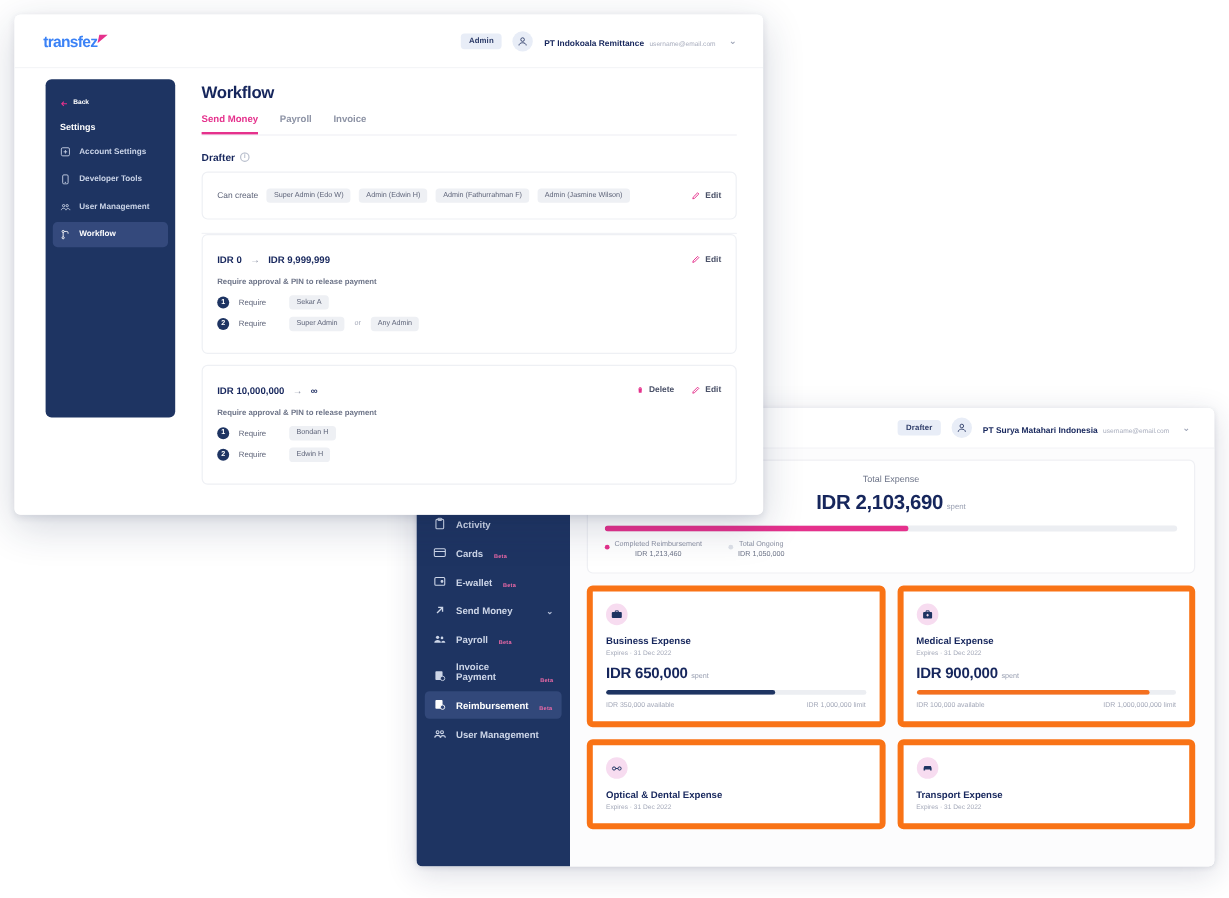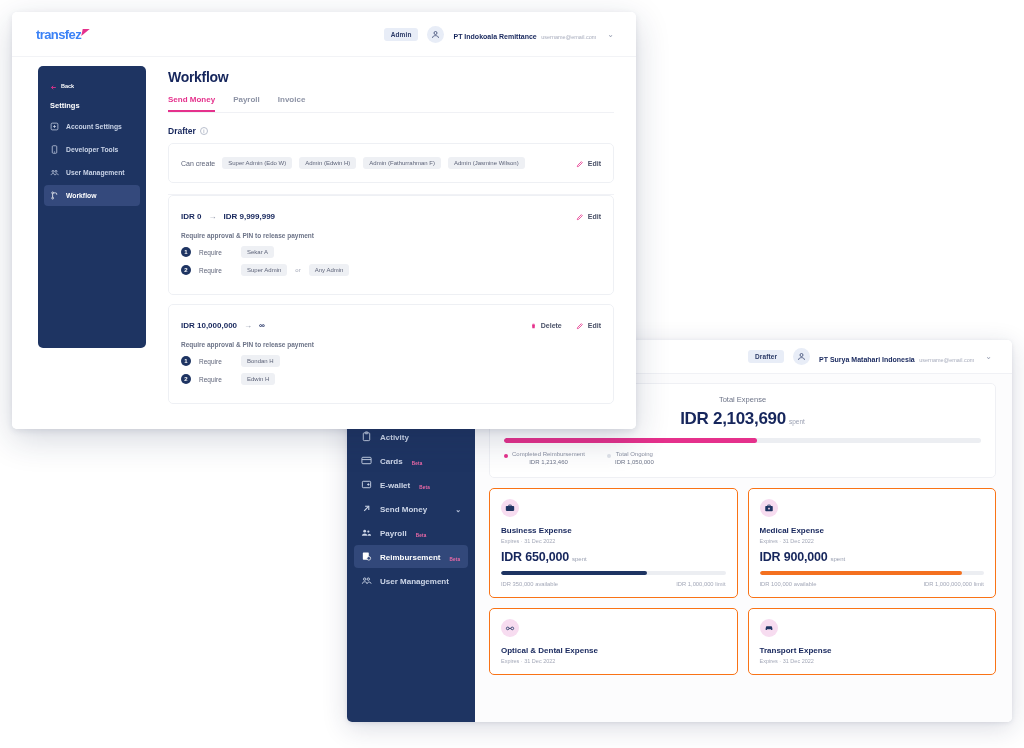--- a/index.html
+++ b/index.html
@@ -97,21 +97,21 @@
   .lg-item { display:flex; gap:4px; }
   .lg-dot { width:4px; height:4px; border-radius:50%; margin-top:3px; flex-shrink:0; }
   .lg-t1 { font-size:6px; color:#8a90a2; display:block; }
   .lg-t2 { font-size:6px; color:#6d7488; display:block; margin-top:2px; }
 
   .cards-grid {
     display:grid; grid-template-columns: 1fr 1fr; gap: 10px;
     margin: 10px 16px 0 14px;
   }
   .exp-card {
-    background:#fff; border:1px solid #f97316; border-radius:5px;
+    background:#fff; border:5px solid #f97316; border-radius:5px;
     padding: 10px 11px 10px 11px;
   }
   .exp-ico {
     width:18px; height:18px; border-radius:50%;
     background:#f7dcf0; display:flex; align-items:center; justify-content:center;
     margin-bottom:9px;
   }
   .exp-ico svg { width:10px; height:10px; }
   .exp-title { font-size:8px; font-weight:700; color:#16265c; }
   .exp-exp { font-size:5.5px; color:#a3a8b8; margin-top:3px; }
@@ -298,20 +298,30 @@
                   <circle cx="8" cy="9" r="3"></circle>
                   <circle cx="16" cy="10" r="2.4"></circle>
                   <path d="M2 19c0-3 3-5 6-5s6 2 6 5z"></path>
                   <path d="M14.5 19c0-2.2 1.8-3.6 3.8-3.6S22 16.8 22 19z"></path>
                 </svg>
               </span>
             <span>Payroll</span>
             <span class="beta">Beta</span>
           </div>
 
+          <div class="nav-item">
+            <span class="nav-ico">
+                <svg viewBox="0 0 24 24" fill="#cdd6e8">
+                  <rect x="4" y="3" width="13" height="16" rx="1.5"></rect>
+                  <circle cx="17" cy="16" r="4" fill="#1e3462" stroke="#cdd6e8" stroke-width="1.6"></circle>
+                </svg>
+              </span>
+            <span>Invoice Payment</span>
+            <span class="beta">Beta</span>
+          </div>
 
           <div class="nav-item active">
             <span class="nav-ico">
                 <svg viewBox="0 0 24 24" fill="#ffffff">
                   <rect x="4" y="3" width="13" height="16" rx="1.5"></rect>
                   <circle cx="17" cy="16" r="4" fill="#32487a" stroke="#ffffff" stroke-width="1.6"></circle>
                 </svg>
               </span>
             <span>Reimbursement</span>
             <span class="beta">Beta</span>

